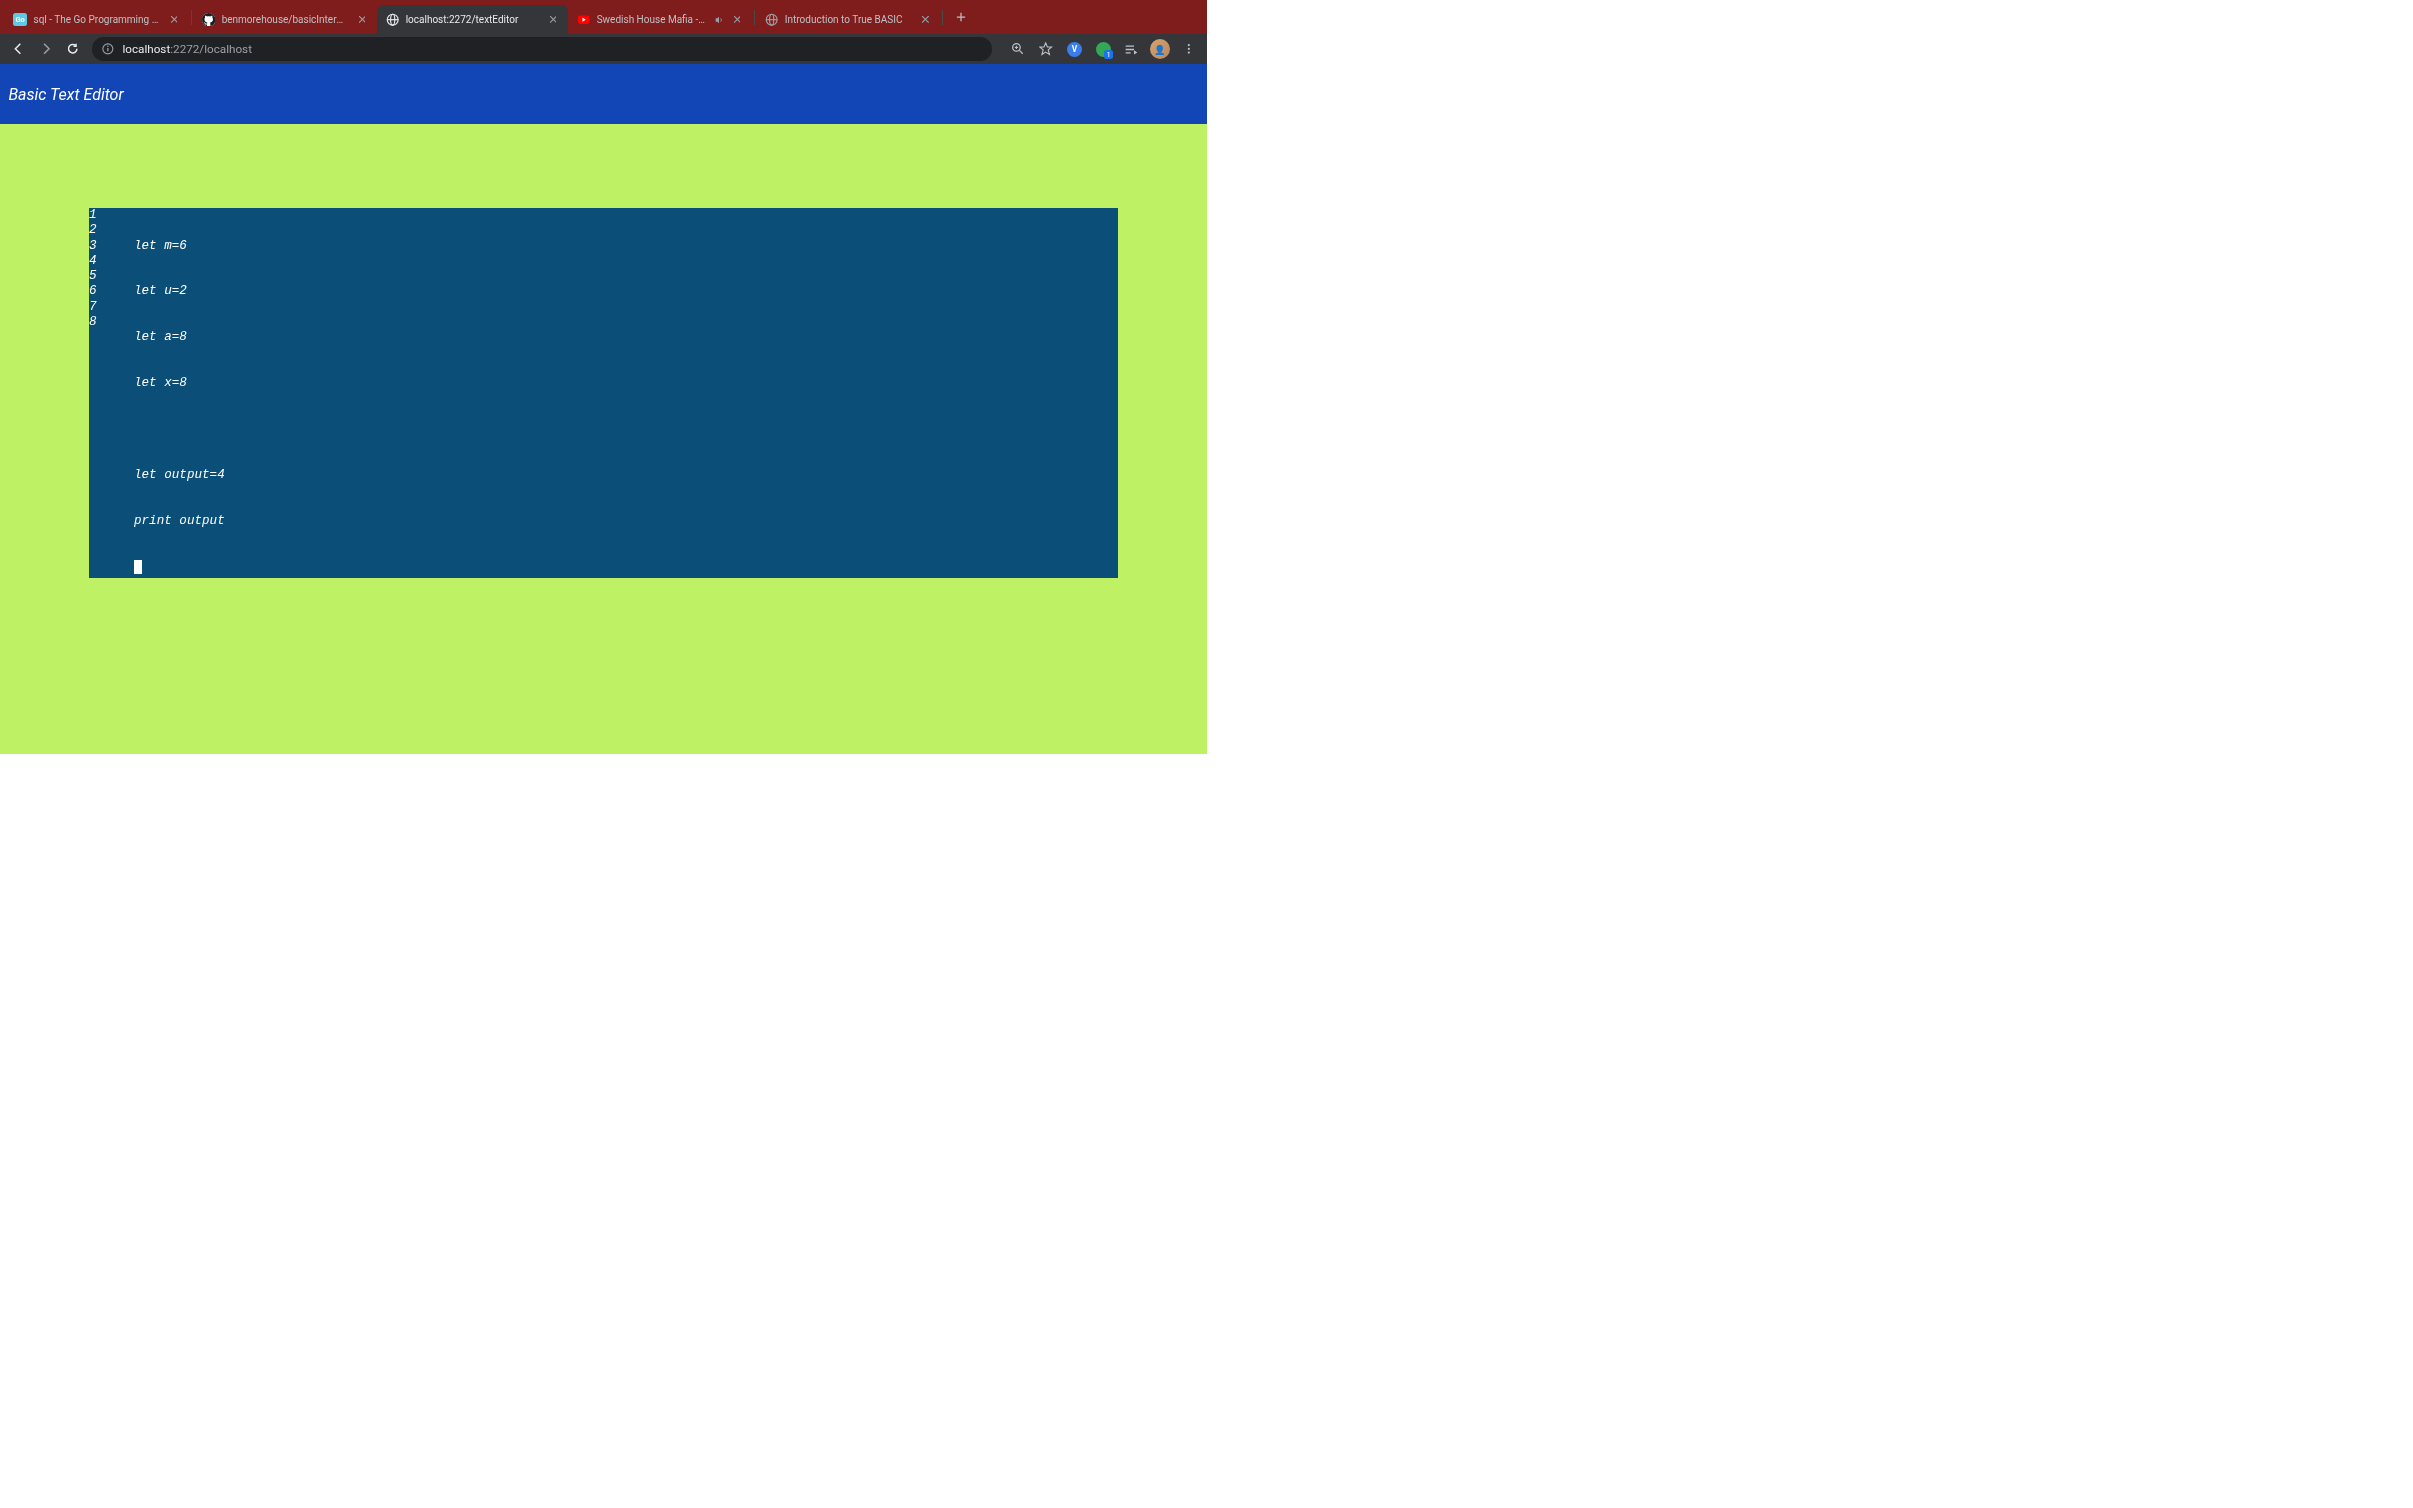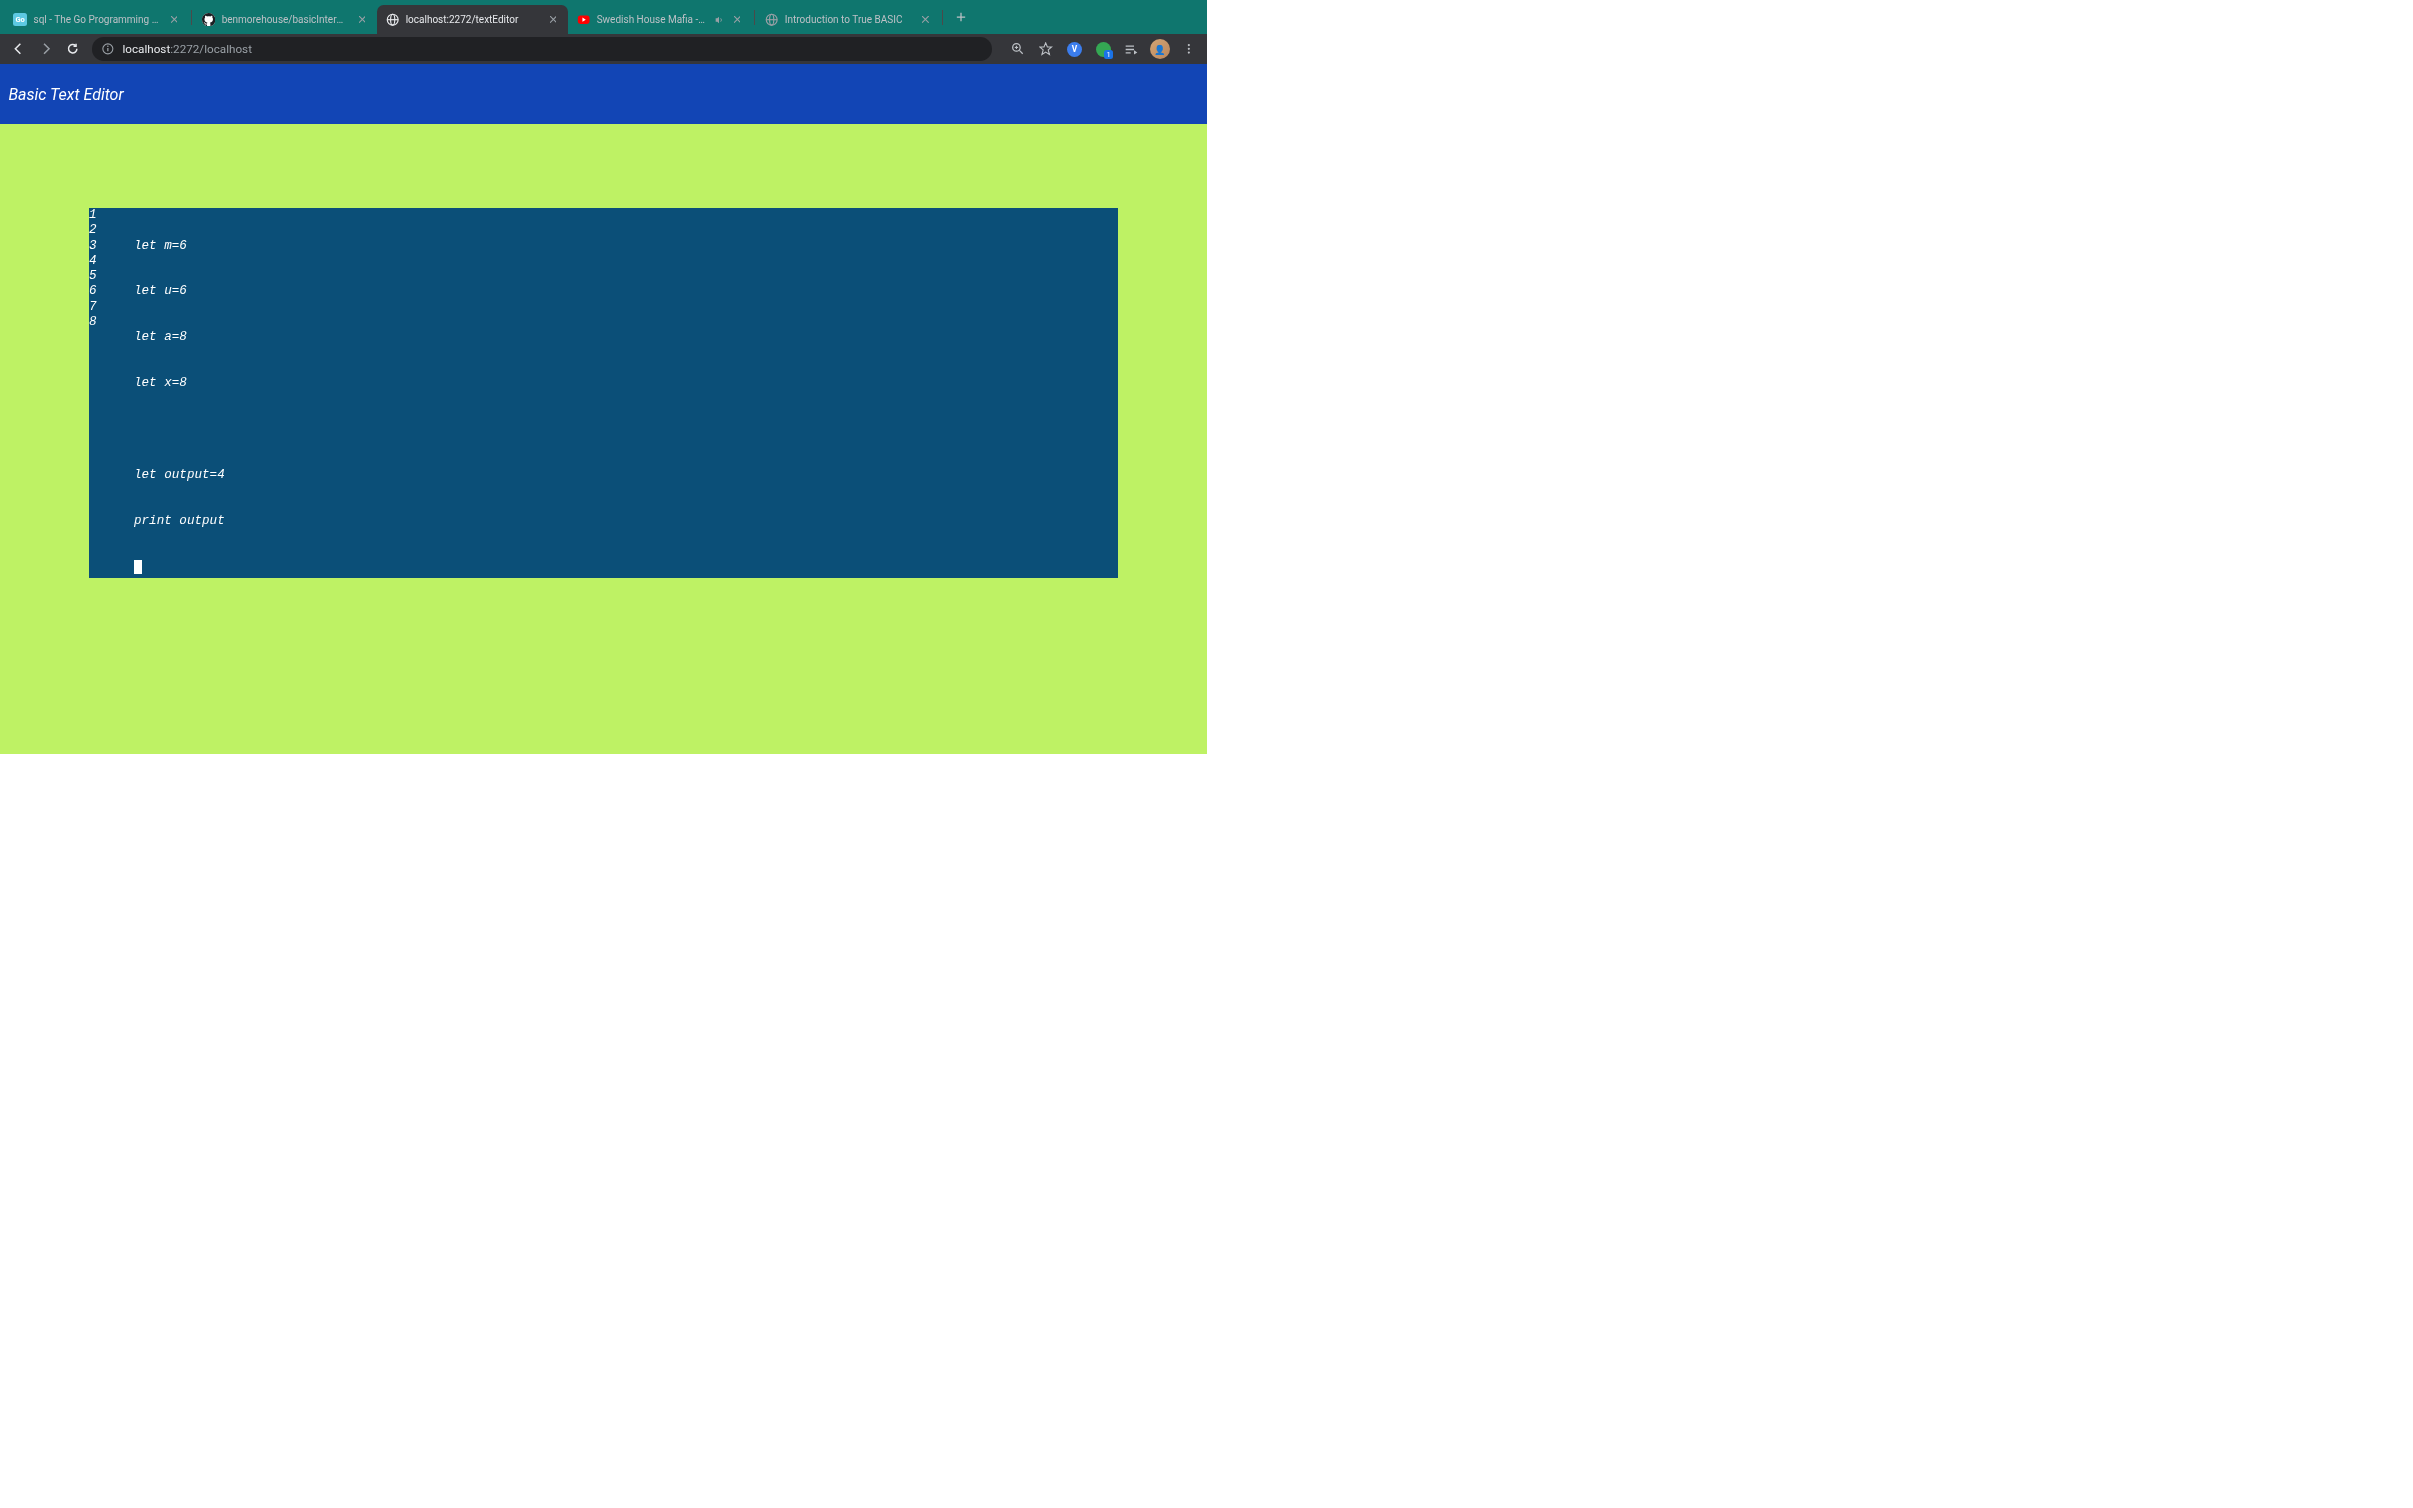--- a/index.html
+++ b/index.html
@@ -10,21 +10,21 @@
       height: 754px;
       overflow: hidden;
     }
     
     .browser-chrome { background: #202124; }
     .tab-strip {
       display: flex;
       align-items: center;
       height: 34px;
       padding: 0 5px;
-      background: #0f766e;
+      background: #7f1d1d;
     }
     .tab {
       display: flex;
       align-items: center;
       height: 28.5px;
       padding: 0 8.4px;
       margin-top: 5px;
       border-radius: 6.7px 6.7px 0 0;
       min-width: 0;
       max-width: 193px;
@@ -372,21 +372,21 @@
         <div class="ln">2</div>
         <div class="ln">3</div>
         <div class="ln">4</div>
         <div class="ln">5</div>
         <div class="ln">6</div>
         <div class="ln">7</div>
         <div class="ln">8</div>
       </div>
       <div class="code">
         <div class="line">let m=6</div>
-        <div class="line">let u=6</div>
+        <div class="line">let u=2</div>
         <div class="line">let a=8</div>
         <div class="line">let x=8</div>
         <div class="line"></div>
         <div class="line">let output=4</div>
         <div class="line">print output</div>
         <div class="line"><span class="cursor"></span></div>
       </div>
     </div>
   </div>
 </div>

